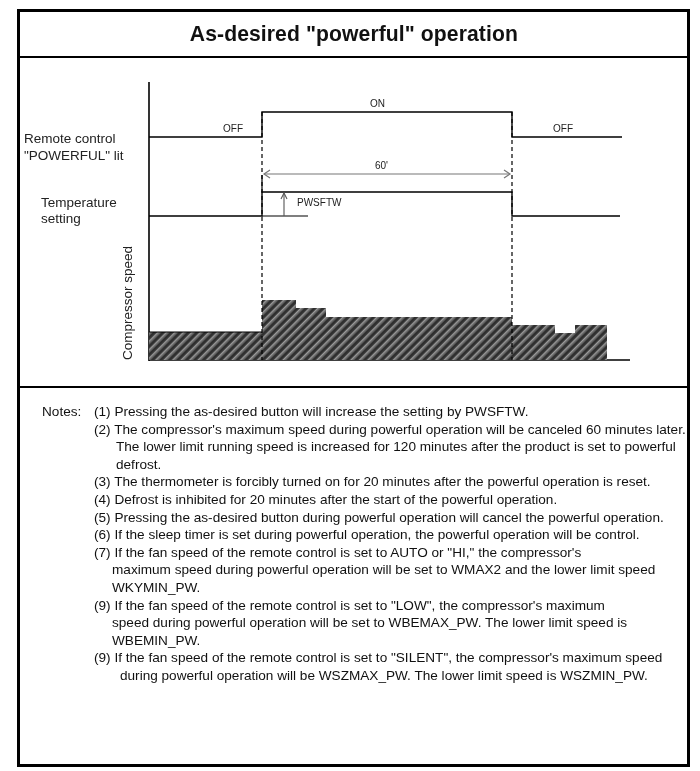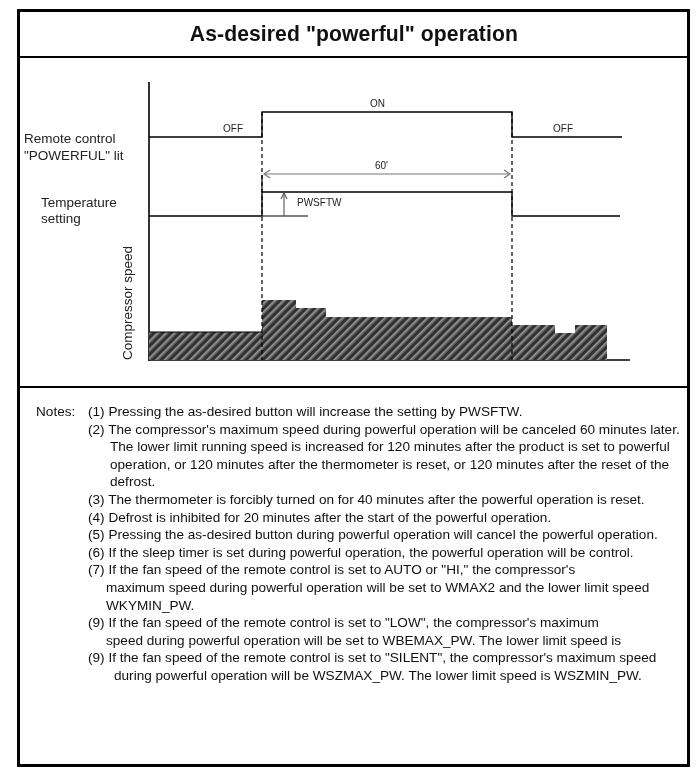--- a/index.html
+++ b/index.html
@@ -5,21 +5,21 @@
   html, body { margin: 0; padding: 0; background: #ffffff; }
   body { width: 700px; height: 771px; position: relative; overflow: hidden;
          font-family: "Liberation Sans", sans-serif; color: #111; }
   .frame { position: absolute; left: 17px; top: 9px; width: 667px; height: 752px;
            border: 3px solid #000; box-sizing: content-box; }
   .title-bar { position: absolute; left: 0; top: 0; width: 100%; height: 44px;
                border-bottom: 2px solid #000; display: flex; align-items: center; justify-content: center; }
   .title { font-size: 22px; font-weight: bold; letter-spacing: 0.1px; transform: scaleX(0.96); }
   .diagram { position: absolute; left: 0; top: 46px; width: 100%; height: 330px; }
   .divider { position: absolute; left: 0; top: 374px; width: 100%; height: 0; border-top: 2px solid #000; }
-  .notes { position: absolute; left: 16px; top: 391px; width: 655px; font-size: 13.6px; line-height: 17.6px; }
+  .notes { position: absolute; left: 22px; top: 391px; width: 655px; font-size: 13.6px; line-height: 17.6px; }
   .notes-row { display: flex; }
   .notes-label { width: 52px; flex: none; }
   .notes-list { flex: 1; }
   .note { display: flex; text-align: center; }
   svg text { font-family: "Liberation Sans", sans-serif; }
 </style>
 </head>
 <body>
 
 <div class="frame">
@@ -88,26 +88,25 @@
       <div class="notes-label">Notes:</div>
       <div class="notes-list">
 
         <div class="note">
           <div><span>(1)</span> <span>Pressing the as-desired button will increase the setting by PWSFTW.</span></div>
         </div>
 
         <div>
           <div><span>(2)</span> <span>The compressor's maximum speed during powerful operation will be canceled 60 minutes later.</span></div>
           <div style="padding-left:22px">The lower limit running speed is increased for 120 minutes after the product is set to powerful</div>
-          <div style="padding-left:22px">operation, or 120 minutes after the thermometer is reset, or 120 minutes after the reset of the</div>
           <div style="padding-left:22px">defrost.</div>
         </div>
 
         <div>
-          <div><span>(3)</span> <span>The thermometer is forcibly turned on for 40 minutes after the powerful operation is reset.</span></div>
+          <div><span>(3)</span> <span>The thermometer is forcibly turned on for 20 minutes after the powerful operation is reset.</span></div>
         </div>
 
         <div>
           <div><span>(4)</span> <span>Defrost is inhibited for 20 minutes after the start of the powerful operation.</span></div>
         </div>
 
         <div>
           <div><span>(5)</span> <span>Pressing the as-desired button during powerful operation will cancel the powerful operation.</span></div>
         </div>
 
@@ -118,20 +117,21 @@
         <div>
           <div><span>(7)</span> <span>If the fan speed of the remote control is set to AUTO or "HI," the compressor's</span></div>
           <div style="padding-left:18px">maximum speed during powerful operation will be set to WMAX2 and the lower limit speed</div>
           <div style="padding-left:18px">WKYMIN_PW.</div>
         </div>
 
 
         <div>
           <div><span>(9)</span> <span>If the fan speed of the remote control is set to "LOW", the compressor's maximum</span></div>
           <div style="padding-left:18px">speed during powerful operation will be set to WBEMAX_PW.  The lower limit speed is</div>
+          <div style="padding-left:18px">WBEMIN_PW.</div>
         </div>
 
         <div>
           <div><span>(9)</span> <span>If the fan speed of the remote control is set to "SILENT", the compressor's maximum speed</span></div>
           <div style="padding-left:26px">during powerful operation will be WSZMAX_PW.  The lower limit speed is WSZMIN_PW.</div>
         </div>
 
       </div>
     </div>
   </div>

